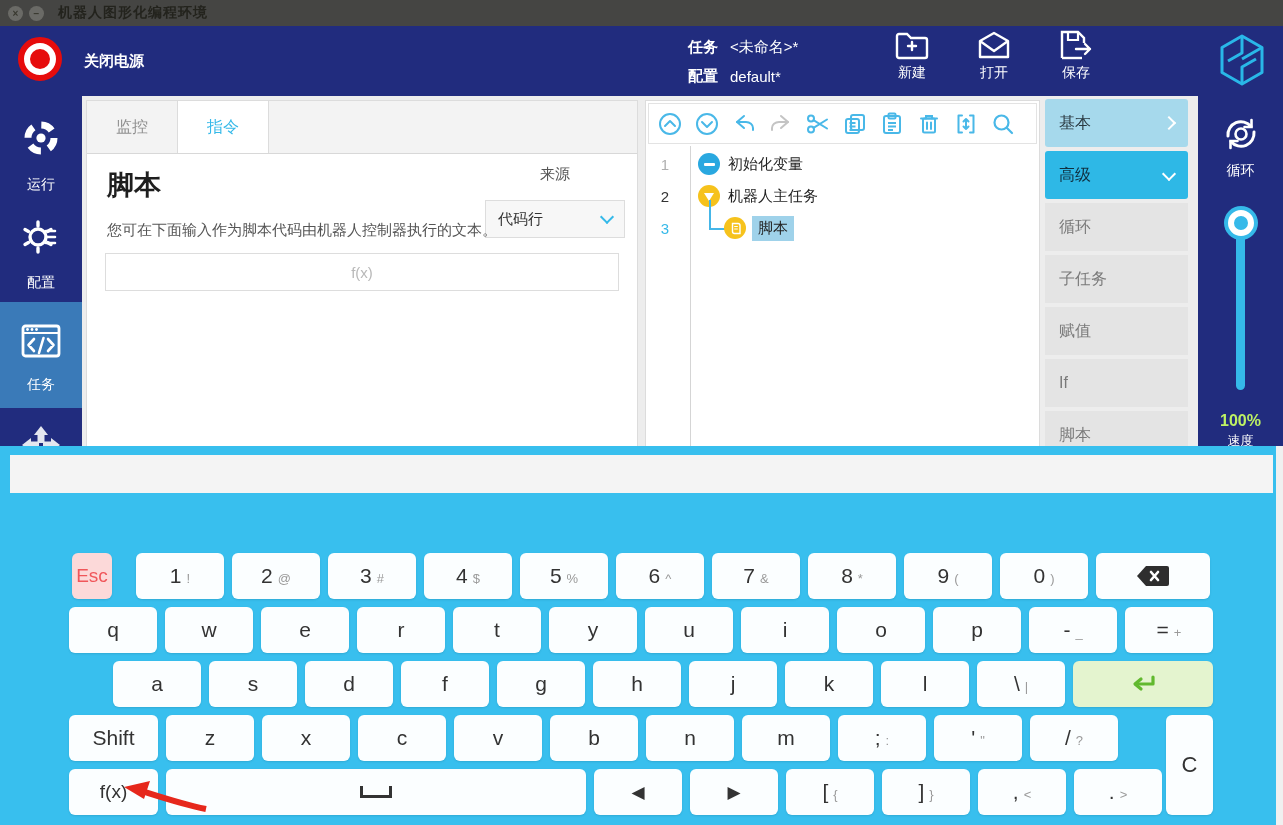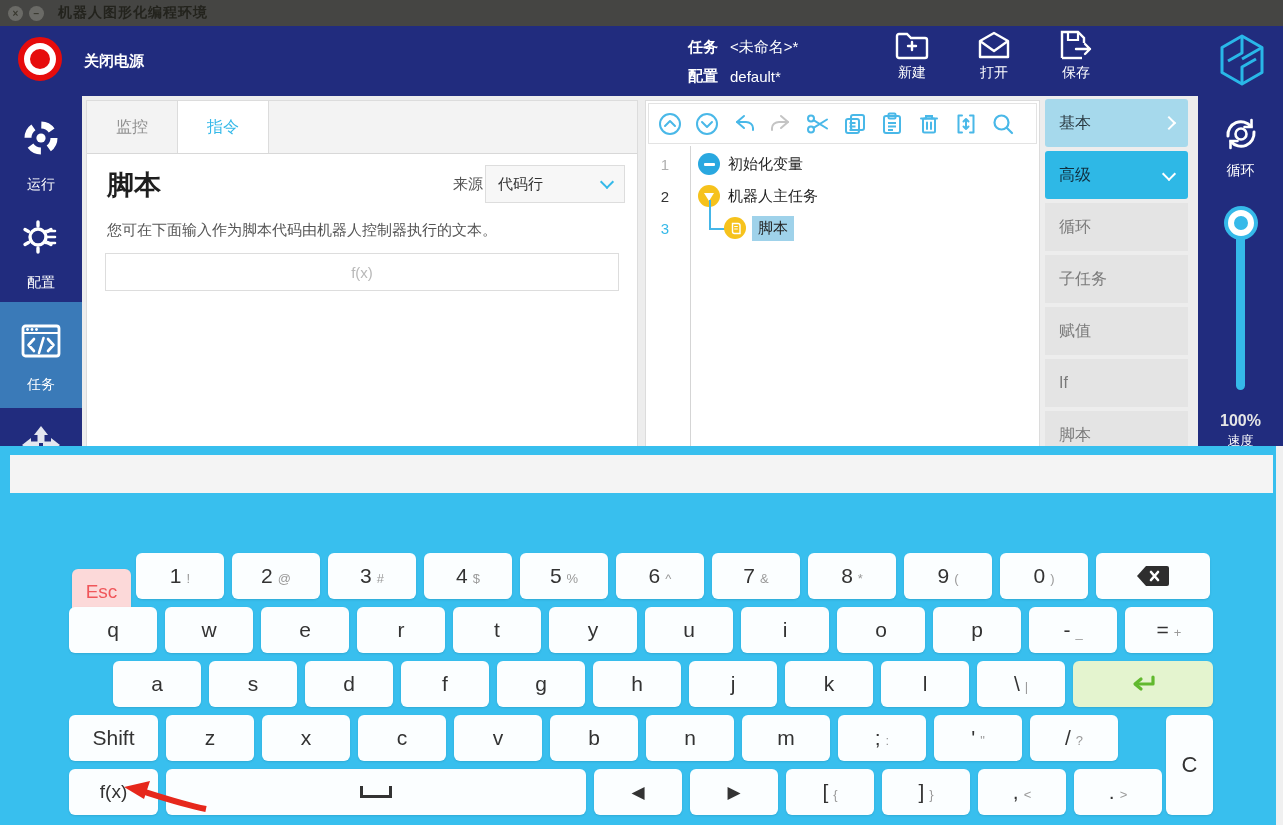--- a/index.html
+++ b/index.html
@@ -36,21 +36,21 @@
   .side-item.active{background:#3a7ab8;top:206px;height:106px;padding-top:22px;}
   .side-item.i3{top:328px;}
   
   .main-panel{position:absolute;left:86px;top:100px;width:552px;bottom:0;background:#fff;
               border:1px solid #dcdcdc;box-sizing:border-box;}
   .tab-bar{height:52px;background:#f3f3f3;border-bottom:1px solid #d8d8d8;display:flex;}
   .tab{width:90px;text-align:center;line-height:52px;font-size:16px;color:#8f8f8f;
        border-right:1px solid #dcdcdc;}
   .tab.active{background:#fff;color:#35b9e9;}
   .page-title{position:absolute;left:20px;top:66px;font-size:27px;font-weight:bold;color:#1e1e1e;}
-  .source-wrap{position:absolute;right:12px;top:64px;display:flex;align-items:center;gap:2px;}
+  .source-wrap{position:absolute;right:12px;top:64px;display:flex;align-items:center;gap:16px;flex-direction:column;}
   .source-label{font-size:15px;color:#555;}
   .dropdown{width:140px;height:38px;background:#f7f7f7;border:1px solid #ddd;box-sizing:border-box;
             display:flex;align-items:center;justify-content:space-between;padding:0 12px;
             font-size:15px;color:#333;}
   .chev-down{width:8px;height:8px;border-right:2px solid #35b9e9;border-bottom:2px solid #35b9e9;
              transform:rotate(45deg);margin-top:-4px;}
   .desc{position:absolute;left:20px;top:120px;font-size:15px;color:#555;}
   .script-input{position:absolute;left:18px;top:152px;width:514px;height:38px;border:1px solid #ddd;
                 background:#fff;text-align:center;font-size:15px;color:#333;box-sizing:border-box;}
   .script-input::placeholder{color:#b9b9b9;}
@@ -95,21 +95,21 @@
   
   .rail{position:absolute;left:1198px;top:96px;width:85px;bottom:0;background:#212c7e;
         color:#fff;text-align:center;}
   .rail .loop-icon{margin:16px auto 6px auto;width:46px;}
   .rail .loop-label{font-size:14px;}
   .slider-track{position:absolute;left:50%;margin-left:-4.5px;top:128px;height:166px;width:9px;
                 background:#35b9e9;border-radius:5px;}
   .slider-handle{position:absolute;left:50%;margin-left:-13px;top:114px;width:26px;height:26px;
                  border-radius:50%;background:#35b9e9;border:6px solid #fff;box-sizing:border-box;
                  box-shadow:0 0 0 4px #35b9e9;}
-  .speed-val{position:absolute;left:0;width:100%;top:316px;color:#e5e5e5;font-weight:bold;font-size:16px;}
+  .speed-val{position:absolute;left:0;width:100%;top:316px;color:#bef264;font-weight:bold;font-size:16px;}
   .speed-lbl{position:absolute;left:0;width:100%;top:336px;font-size:13px;}
   
   .keyboard{position:absolute;left:0;top:446px;width:1276px;height:379px;background:#38bfee;z-index:20;}
   .kb-edge{position:absolute;left:1276px;top:446px;width:7px;height:379px;background:#f0f0f0;z-index:20;}
   .kb-input{position:absolute;left:10px;top:9px;width:1263px;height:38px;background:#f4f4f4;
             border:none;box-sizing:border-box;padding:0 10px;font-size:16px;color:#333;}
   .key{position:absolute;height:46px;background:#fbfeff;border-radius:6px;display:flex;
        align-items:center;justify-content:center;font-size:21px;color:#333;
        box-shadow:0 1px 2px rgba(0,60,90,.15);box-sizing:border-box;}
   .key .shift-char{font-size:13px;color:#9a9a9a;margin-left:5px;margin-top:4px;}
@@ -397,21 +397,21 @@
   <div class="loop-label">循环</div>
   <div class="slider-track"></div>
   <div class="slider-handle"></div>
   <div class="speed-val">100%</div>
   <div class="speed-lbl">速度</div>
 </div>
 
 <div class="keyboard">
   <input class="kb-input" value="" style="">
   <div id="kb-keys">
-      <div class="key esc" style="left: 72px; top: 107px; width: 59px; margin-top: 16px;">
+      <div class="key esc" style="left: 72px; top: 107px; width: 40px;">
         <span>Esc</span>
       </div>
       <div class="key" style="left: 136px; top: 107px; width: 88px;">
         <span>1</span>
         <span class="shift-char">!</span>
       </div>
       <div class="key" style="left: 232px; top: 107px; width: 88px;">
         <span>2</span>
         <span class="shift-char">@</span>
       </div>

